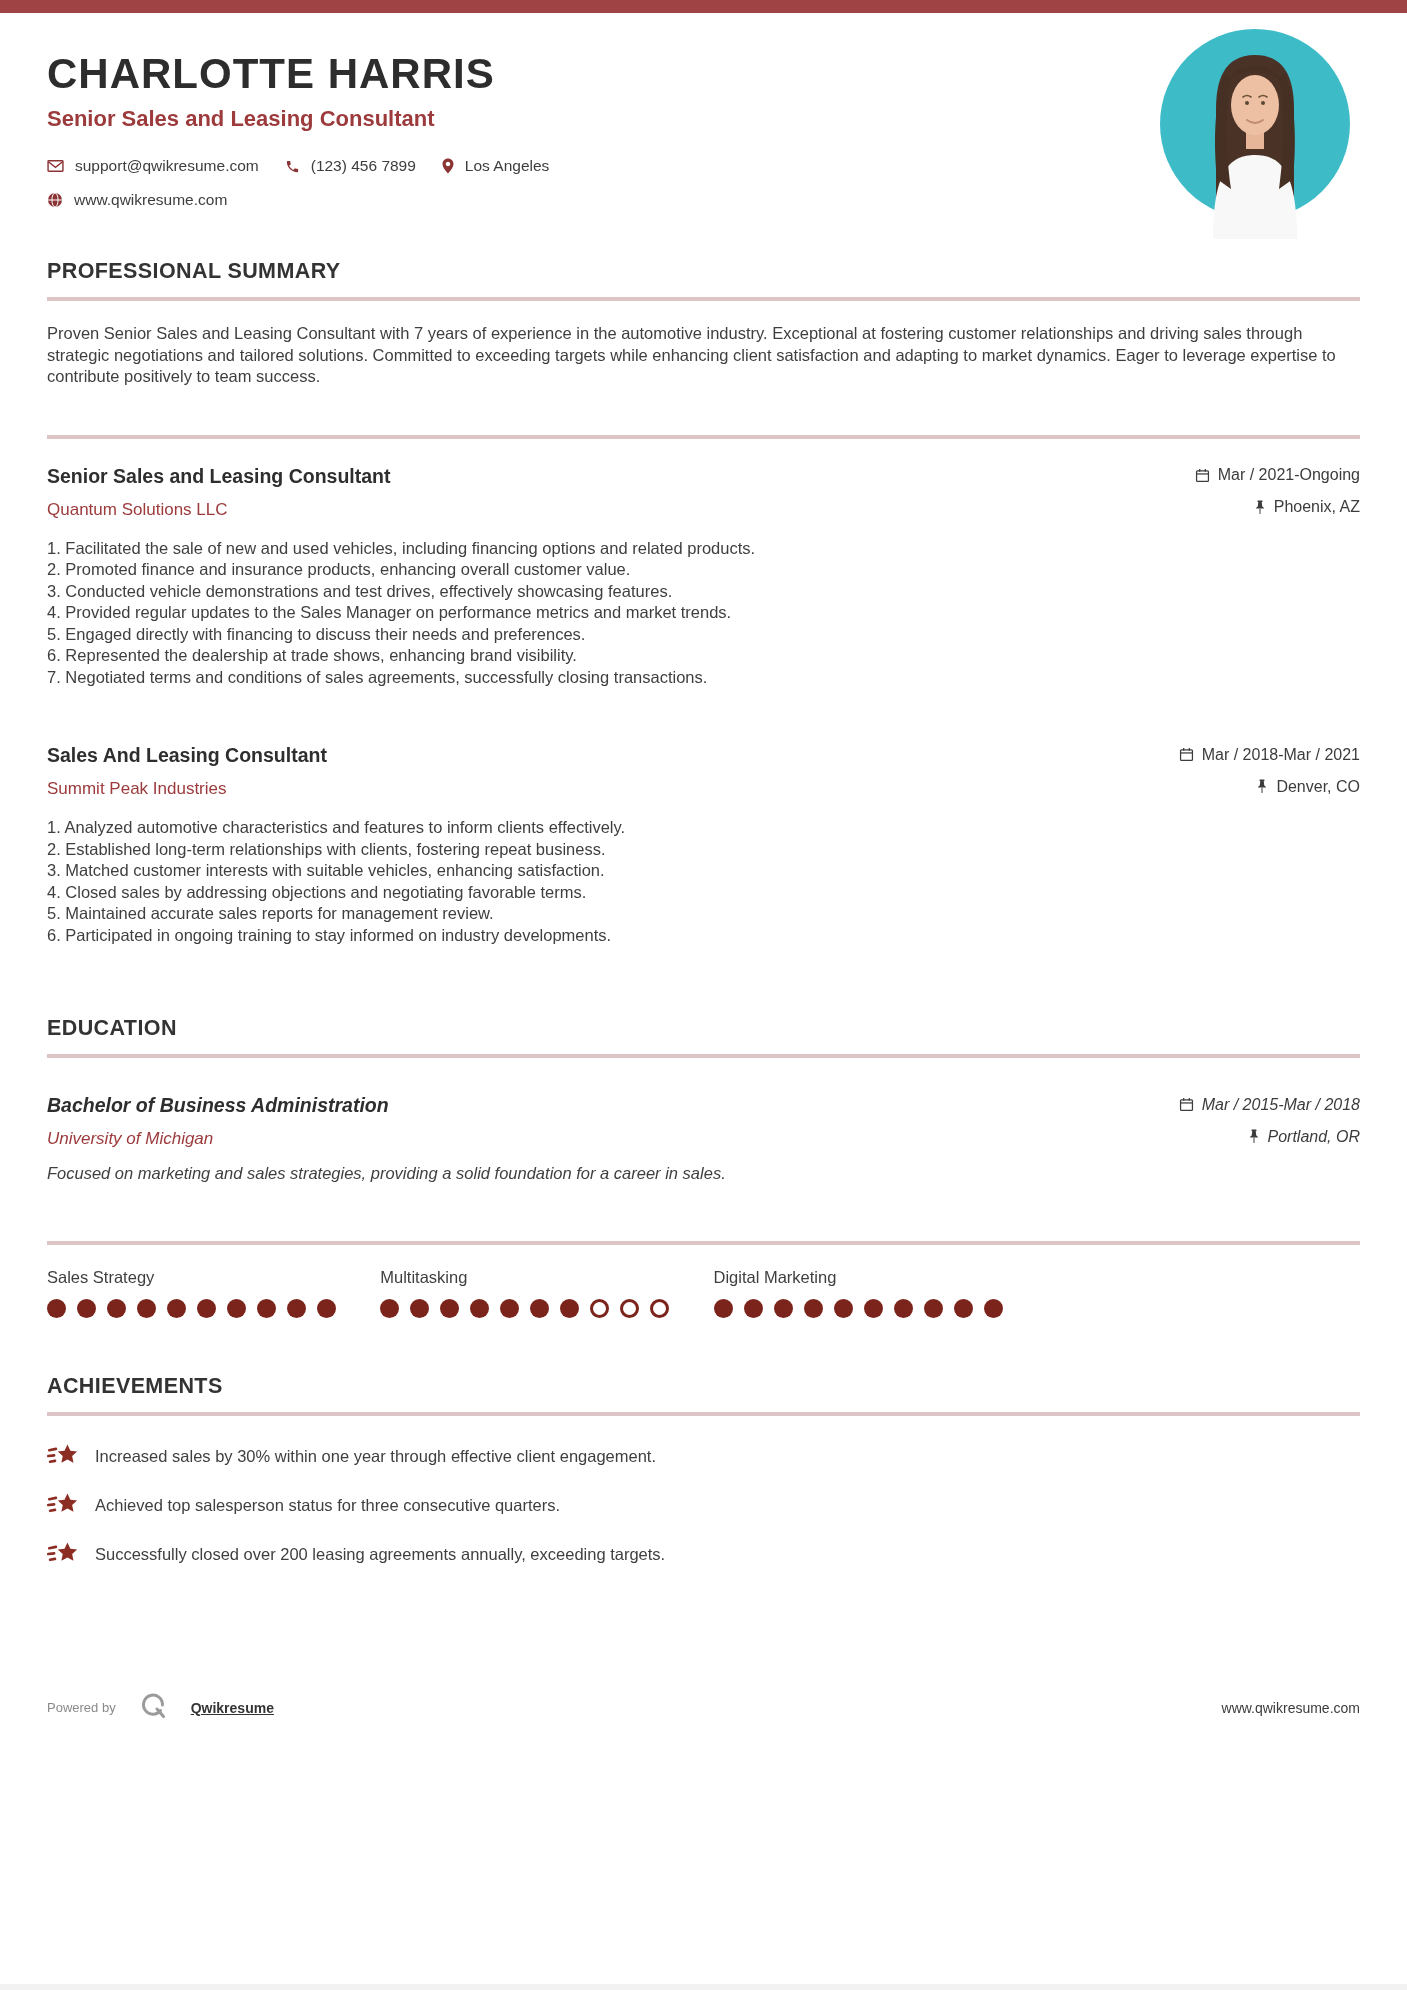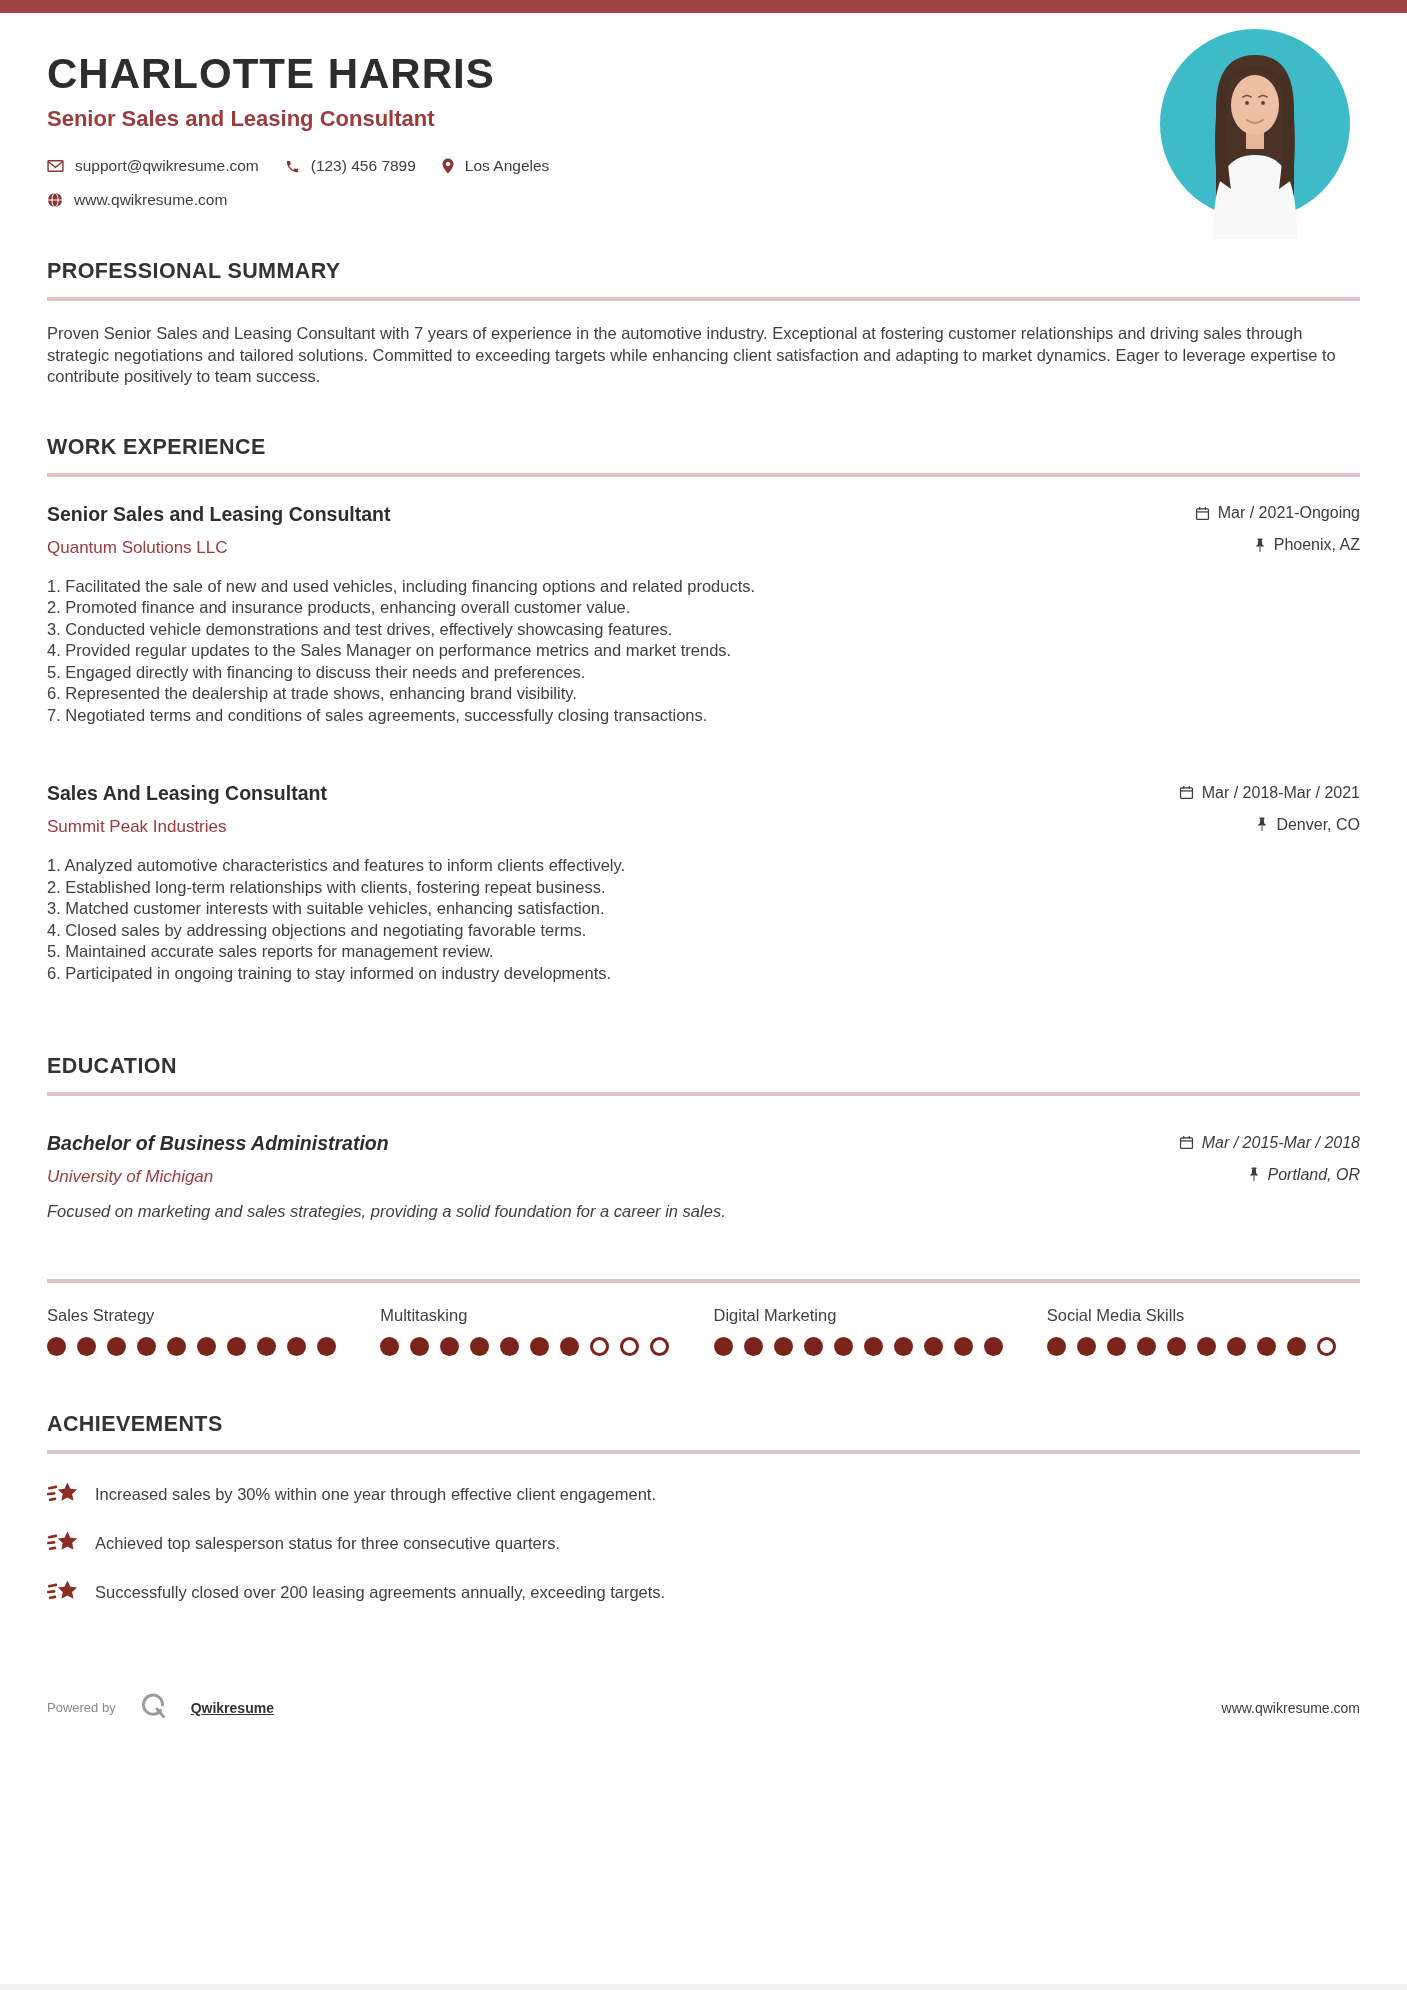--- a/index.html
+++ b/index.html
@@ -163,21 +163,20 @@
 
   <div class="main">
 
     <div class="section-summary">
       <div class="section-heading">PROFESSIONAL SUMMARY</div>
       <div class="section-rule"></div>
       <div class="summary-text">Proven Senior Sales and Leasing Consultant with 7 years of experience in the automotive industry. Exceptional at fostering customer relationships and driving sales through strategic negotiations and tailored solutions. Committed to exceeding targets while enhancing client satisfaction and adapting to market dynamics. Eager to leverage expertise to contribute positively to team success.</div>
     </div>
 
     <div class="section-experience">
-      <div class="section-heading">WORK EXPERIENCE</div>
       <div class="section-rule"></div>
       <div id="jobs-container">
           <div class="job">
             <div class="row-split">
               <div class="job-title">Senior Sales and Leasing Consultant</div>
               <div class="meta">
                 <span>
                   <svg width="15" height="15" viewBox="0 0 24 24" fill="none" stroke="#3c3c3c" stroke-width="2">
                     <rect x="2.5" y="4.5" width="19" height="17" rx="1.5"></rect>
                     <line x1="2.5" y1="9.5" x2="21.5" y2="9.5"></line>
@@ -327,35 +326,20 @@
               <span class="dot"></span>
               <span class="dot"></span>
               <span class="dot"></span>
               <span class="dot"></span>
               <span class="dot"></span>
               <span class="dot"></span>
               <span class="dot"></span>
               <span class="dot"></span>
             </div>
           </div>
-          <div>
-            <div class="skill-name">Social Media Skills</div>
-            <div class="skill-dots">
-              <span class="dot"></span>
-              <span class="dot"></span>
-              <span class="dot"></span>
-              <span class="dot"></span>
-              <span class="dot"></span>
-              <span class="dot"></span>
-              <span class="dot"></span>
-              <span class="dot"></span>
-              <span class="dot"></span>
-              <span class="dot empty"></span>
-            </div>
-          </div>
         </div>
     </div>
 
     <div class="section-achievements">
       <div class="section-heading">ACHIEVEMENTS</div>
       <div class="section-rule"></div>
       <div class="ach-list" id="achievements-container">
           <div class="ach-item">
             <svg width="32" height="28" viewBox="0 0 36 31">
               <g stroke="#8c2d23" stroke-width="3" stroke-linecap="round">

